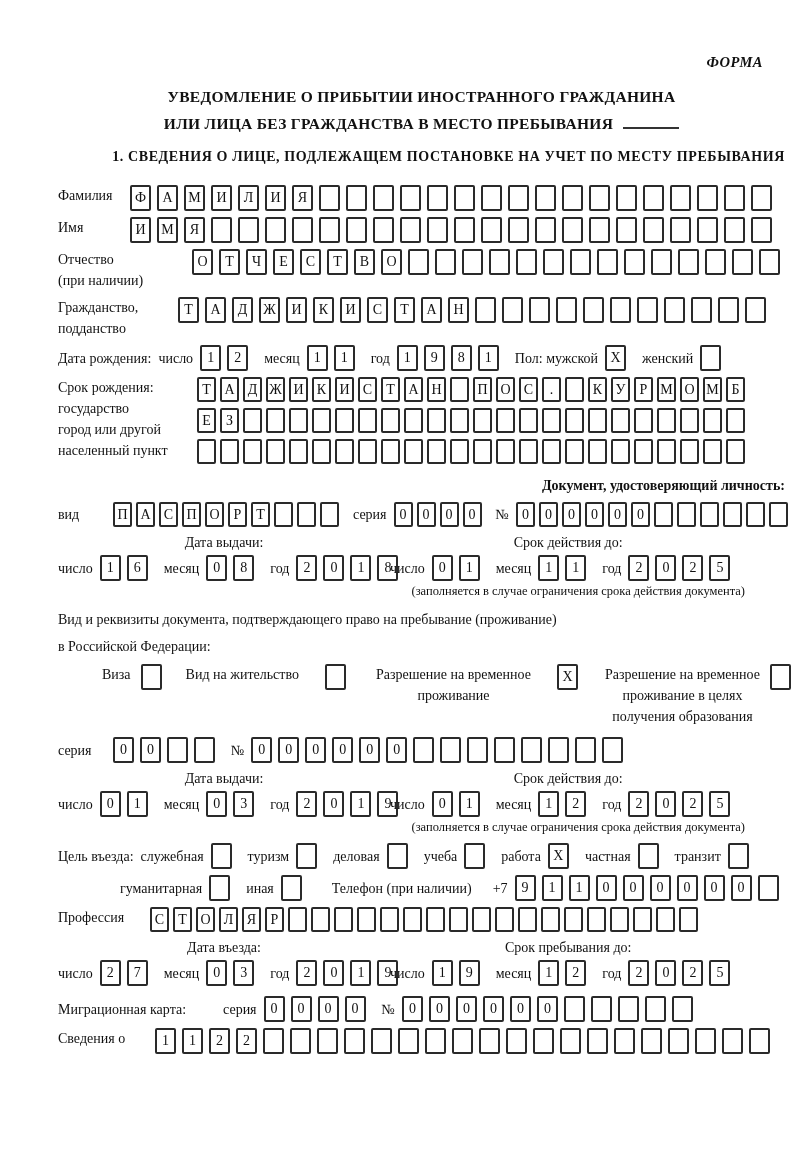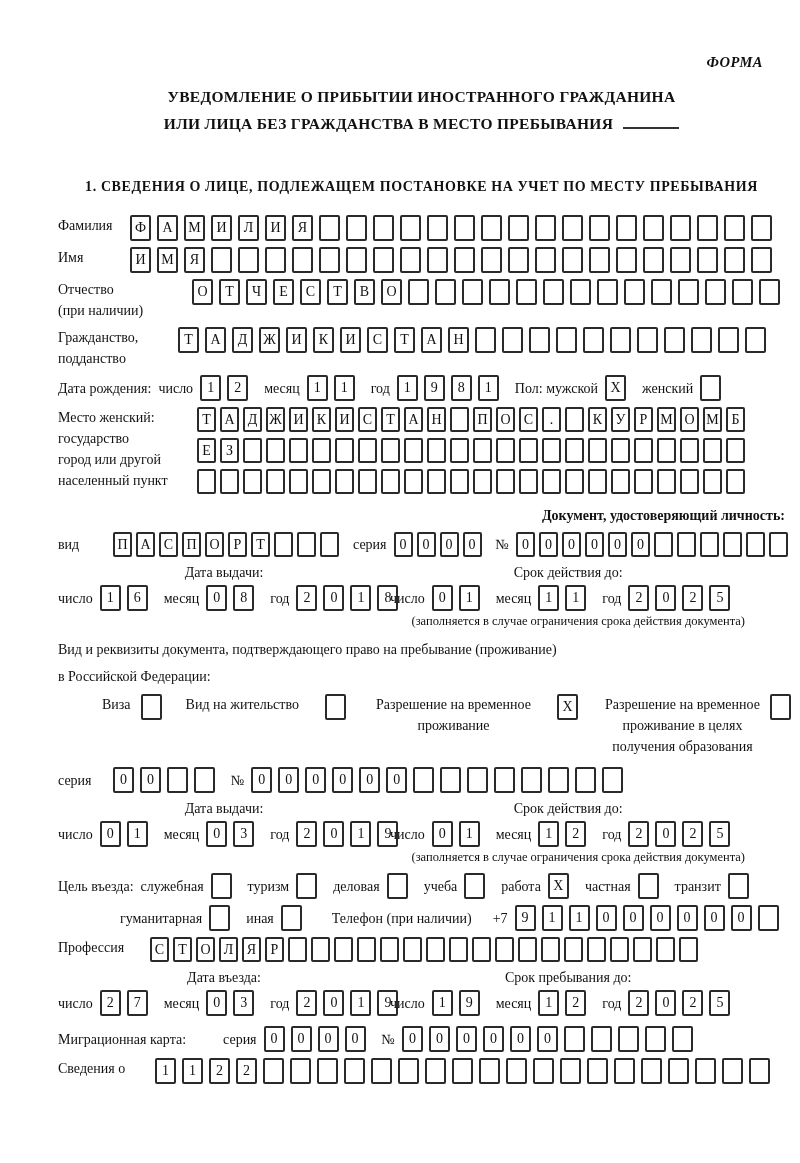--- a/index.html
+++ b/index.html
@@ -12,21 +12,21 @@
   .page { padding:38px 15px 0 58px; }
 
   
   .hdr { margin-left:562px; font-size:12.5px; line-height:1.5; }
   .hdr-gap { margin-top:5px; }
   .forma { text-align:right; padding-right:22px; font-weight:bold; font-size:14.5px; letter-spacing:.5px; margin-top:16px;font-style:italic; }
 
   .title { text-align:center; font-weight:bold; font-size:15.5px; line-height:1.75; margin-top:12px; letter-spacing:.3px; }
   .blank-line { display:inline-block; width:56px; border-bottom:2px solid #333; height:.9em; margin-left:10px; }
 
-  .section-heading { text-align:center; font-weight:bold; font-size:14px; letter-spacing:.6px; margin-top:42px; margin-bottom:20px; }
+  .section-heading { text-align:right; font-weight:bold; font-size:14px; letter-spacing:.6px; margin-top:12px; margin-bottom:20px; }
 
   .row { display:flex; align-items:flex-start; margin-bottom:6px; }
   .lbl { font-size:14px; line-height:1.5; flex:none; }
   .w-sur { width:72px; }
   .w-pat { width:134px; }
   .w-cit { width:120px; }
   .w-bp  { width:139px; }
   .w-guard { width:97px; }
   .w-prof { width:92px; }
 
@@ -228,21 +228,21 @@
         <span class="cell">X</span>
       </span>
     <span class="lbl">женский</span>
     <span class="cells">
         <span class="cell"></span>
       </span>
   </div>
 
   <div class="row mt6">
     <span class="lbl w-bp">
-      <span>Место женский:</span><br>
+      <span>Срок рождения:</span><br>
       <span>государство</span><br>
       <span>город или другой</span><br>
       <span>населенный пункт</span>
     </span>
     <span class="stack">
       <span class="cells cells-sm">
           <span class="cell">Т</span>
           <span class="cell">А</span>
           <span class="cell">Д</span>
           <span class="cell">Ж</span>

